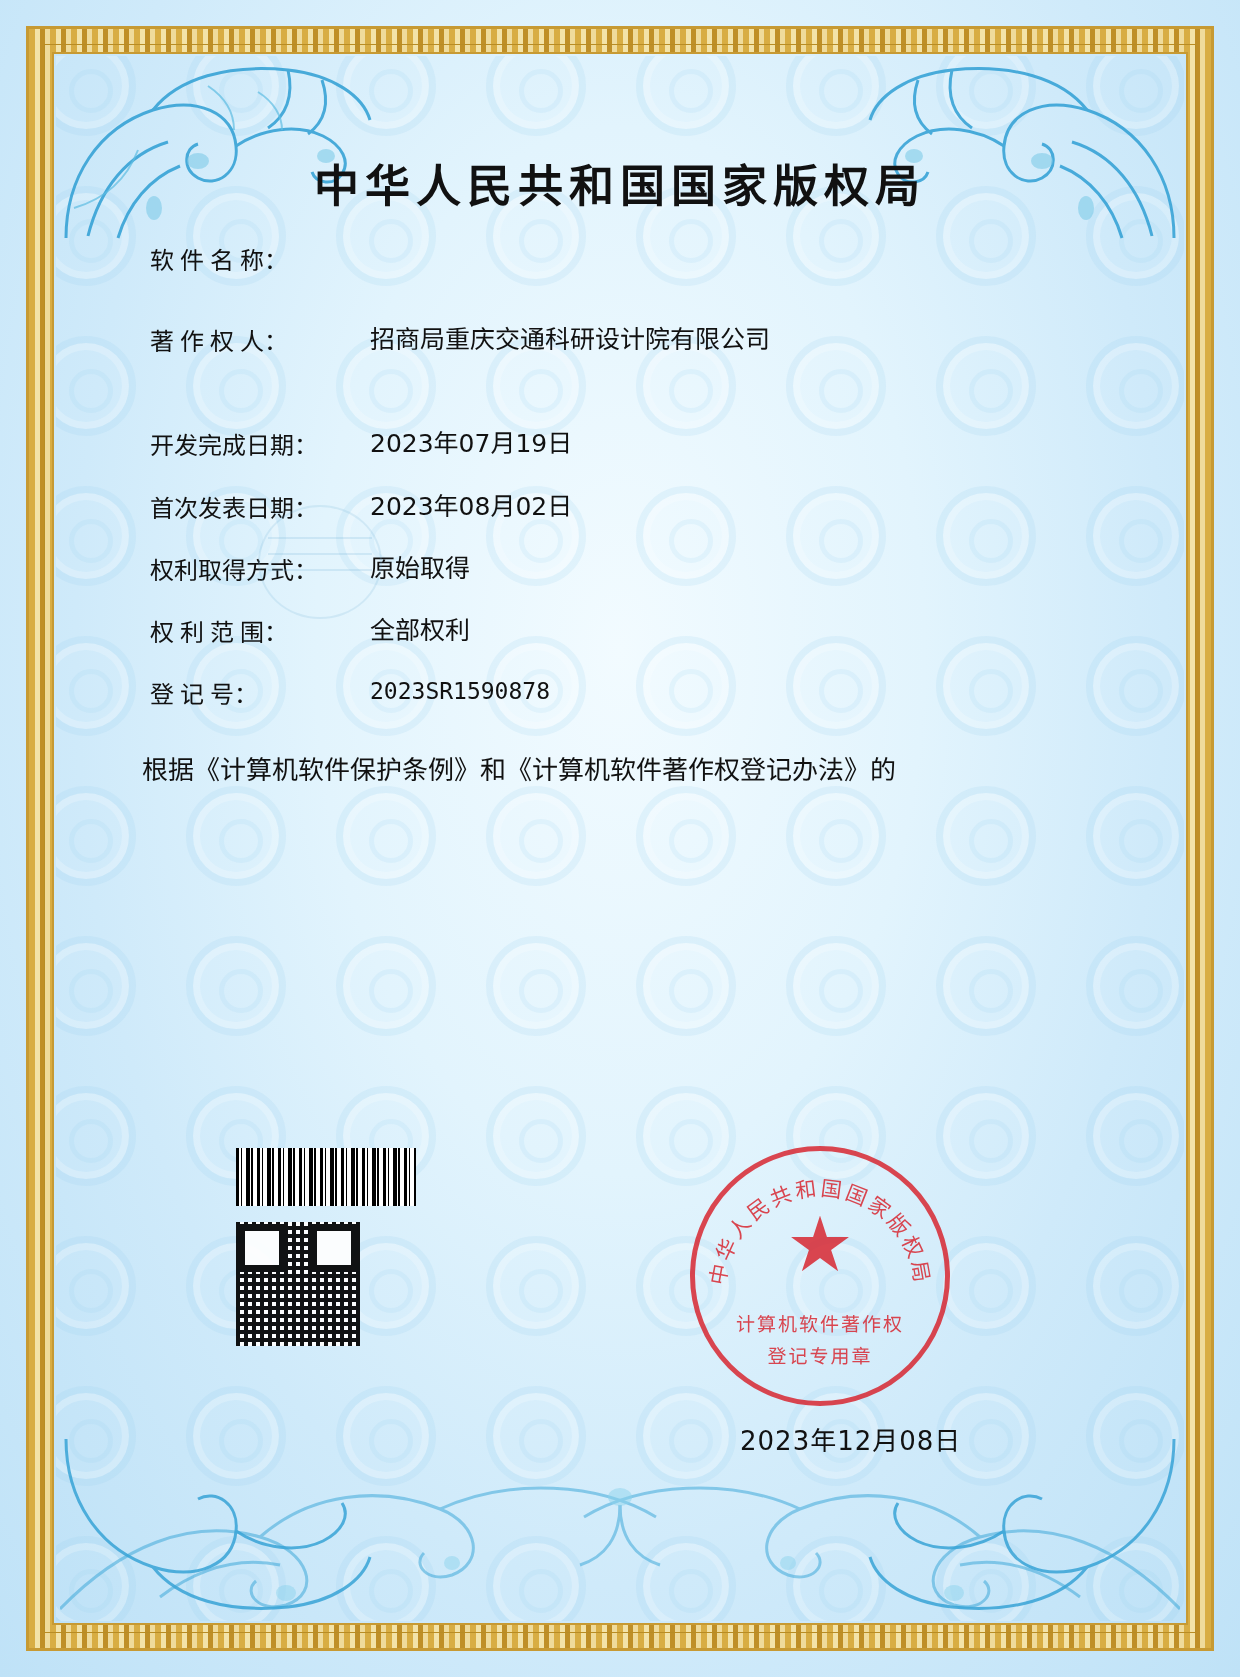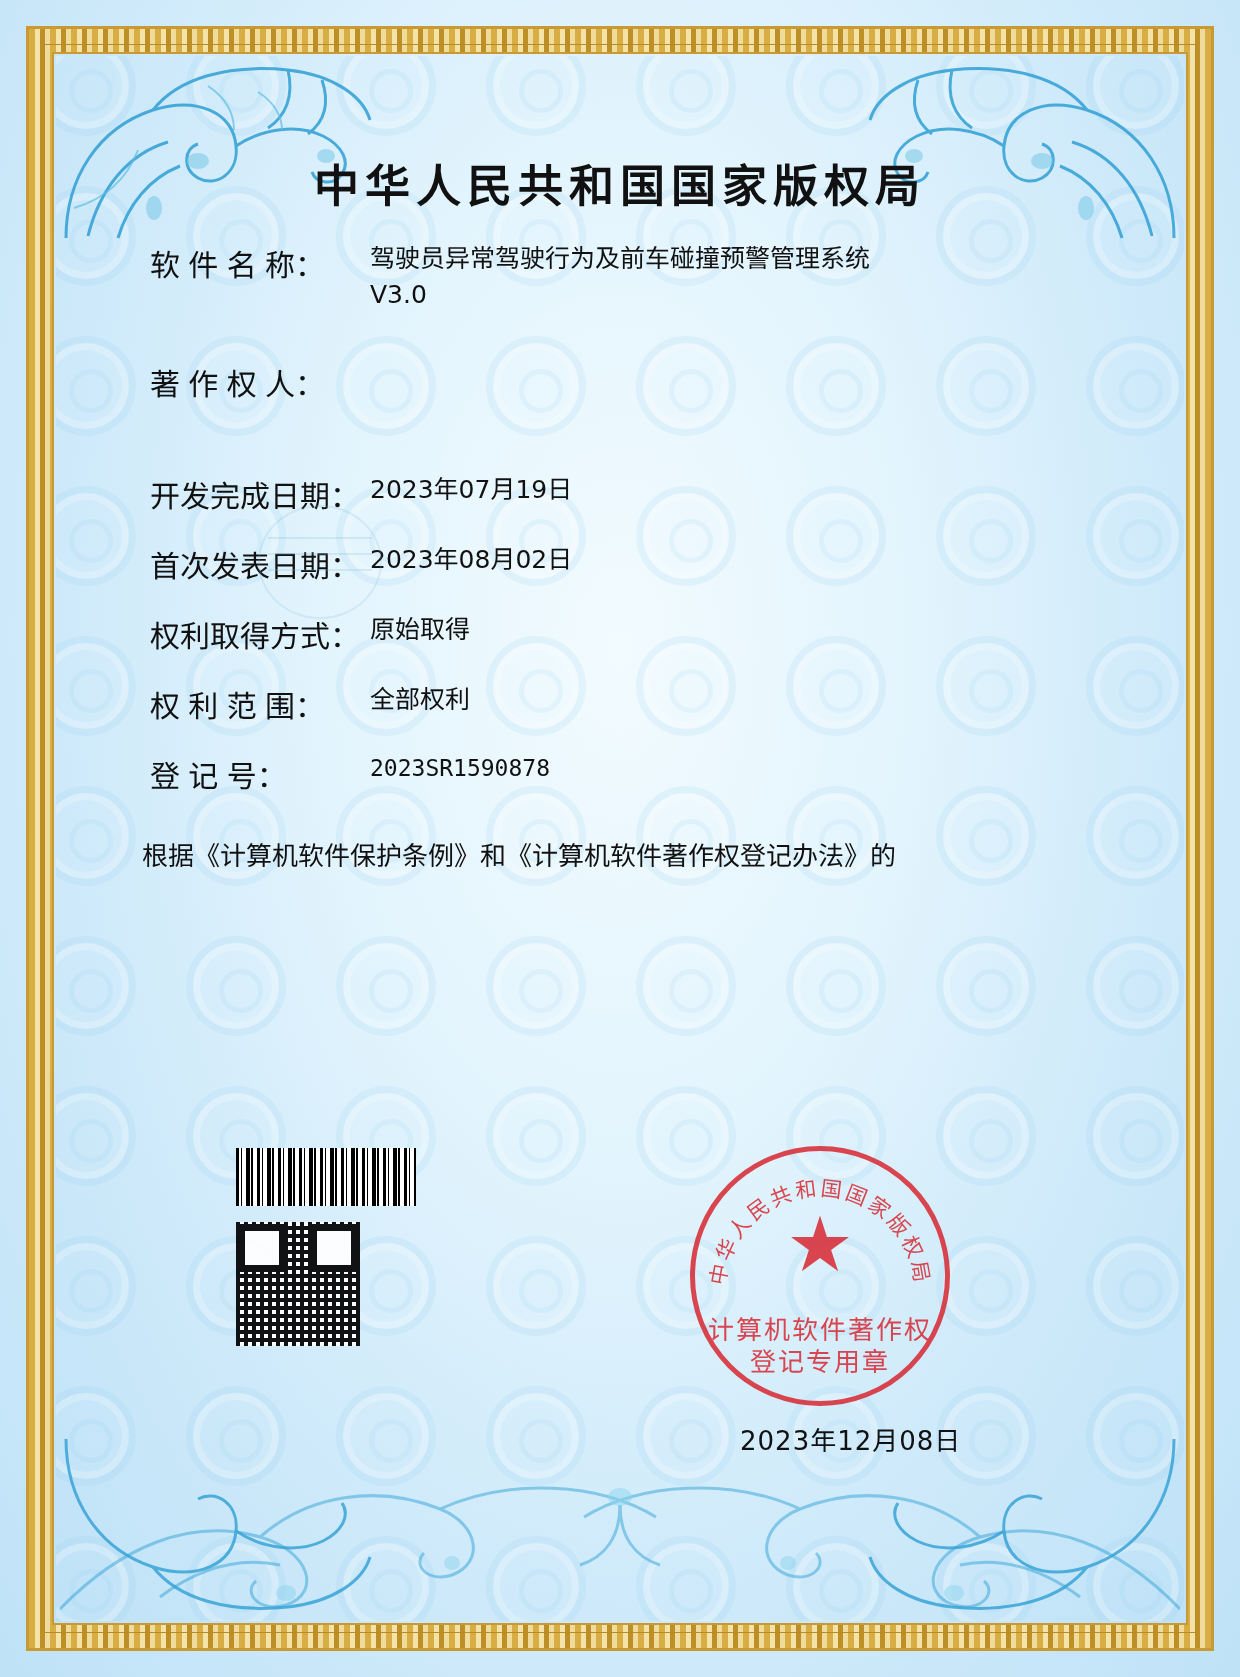--- a/index.html
+++ b/index.html
@@ -142,23 +142,23 @@
     padding-left: 60px;
   }
   .field-row {
     display: flex;
     align-items: flex-start;
     margin-bottom: 26px;
   }
   .field-label {
     width: 220px;
     flex: 0 0 220px;
-    font-size: 30px;
-    color: #111;
-    font-family: Liberation Sans, sans-serif;
+    font-size: 24px;
+    color: #111;
+    font-family: Liberation Serif, serif;
     white-space: nowrap;
   }
   .field-value {
     font-size: 25px;
     color: #111;
     font-family: "DejaVu Sans", "Liberation Sans", sans-serif;
     line-height: 1.45;
   }
   .field-value.mono {
     font-family: "DejaVu Sans Mono", "Liberation Mono", monospace;
@@ -247,21 +247,21 @@
   .seal-arc text {
     font-family: "DejaVu Sans", "Liberation Sans", sans-serif;
     font-size: 21px;
     fill: #d8202a;
     letter-spacing: 3px;
   }
   .seal-line {
     position: absolute;
     width: 100%;
     text-align: center;
-    font-size: 26px;
+    font-size: 19px;
     font-family: "DejaVu Sans", "Liberation Sans", sans-serif;
     color: #d8202a;
     letter-spacing: 2px;
   }
   .seal-line.l1 { top: 158px; }
   .seal-line.l2 { top: 190px; }
 
   .issue-date {
     position: absolute;
     left: 740px;
@@ -480,26 +480,25 @@
     <div class="org-title">中华人民共和国国家版权局</div>
 
 
 
     <div class="emblem-watermark"></div>
 
     <div class="fields">
 
       <div class="field-row tall">
         <div class="field-label">软 件 名 称：</div>
-        <div class="field-value" style="white-space:pre-line">驾驶员异常驾驶行为及前车碰撞预警管理系统
-V3.0</div>
       </div>
 
       <div class="field-row">
         <div class="field-label">著 作 权 人：</div>
+        <div class="field-value">招商局重庆交通科研设计院有限公司</div>
       </div>
 
       <div class="gap-block"></div>
 
       <div class="field-row">
         <div class="field-label">开发完成日期：</div>
         <div class="field-value">2023年07月19日</div>
       </div>
 
       <div class="field-row">

